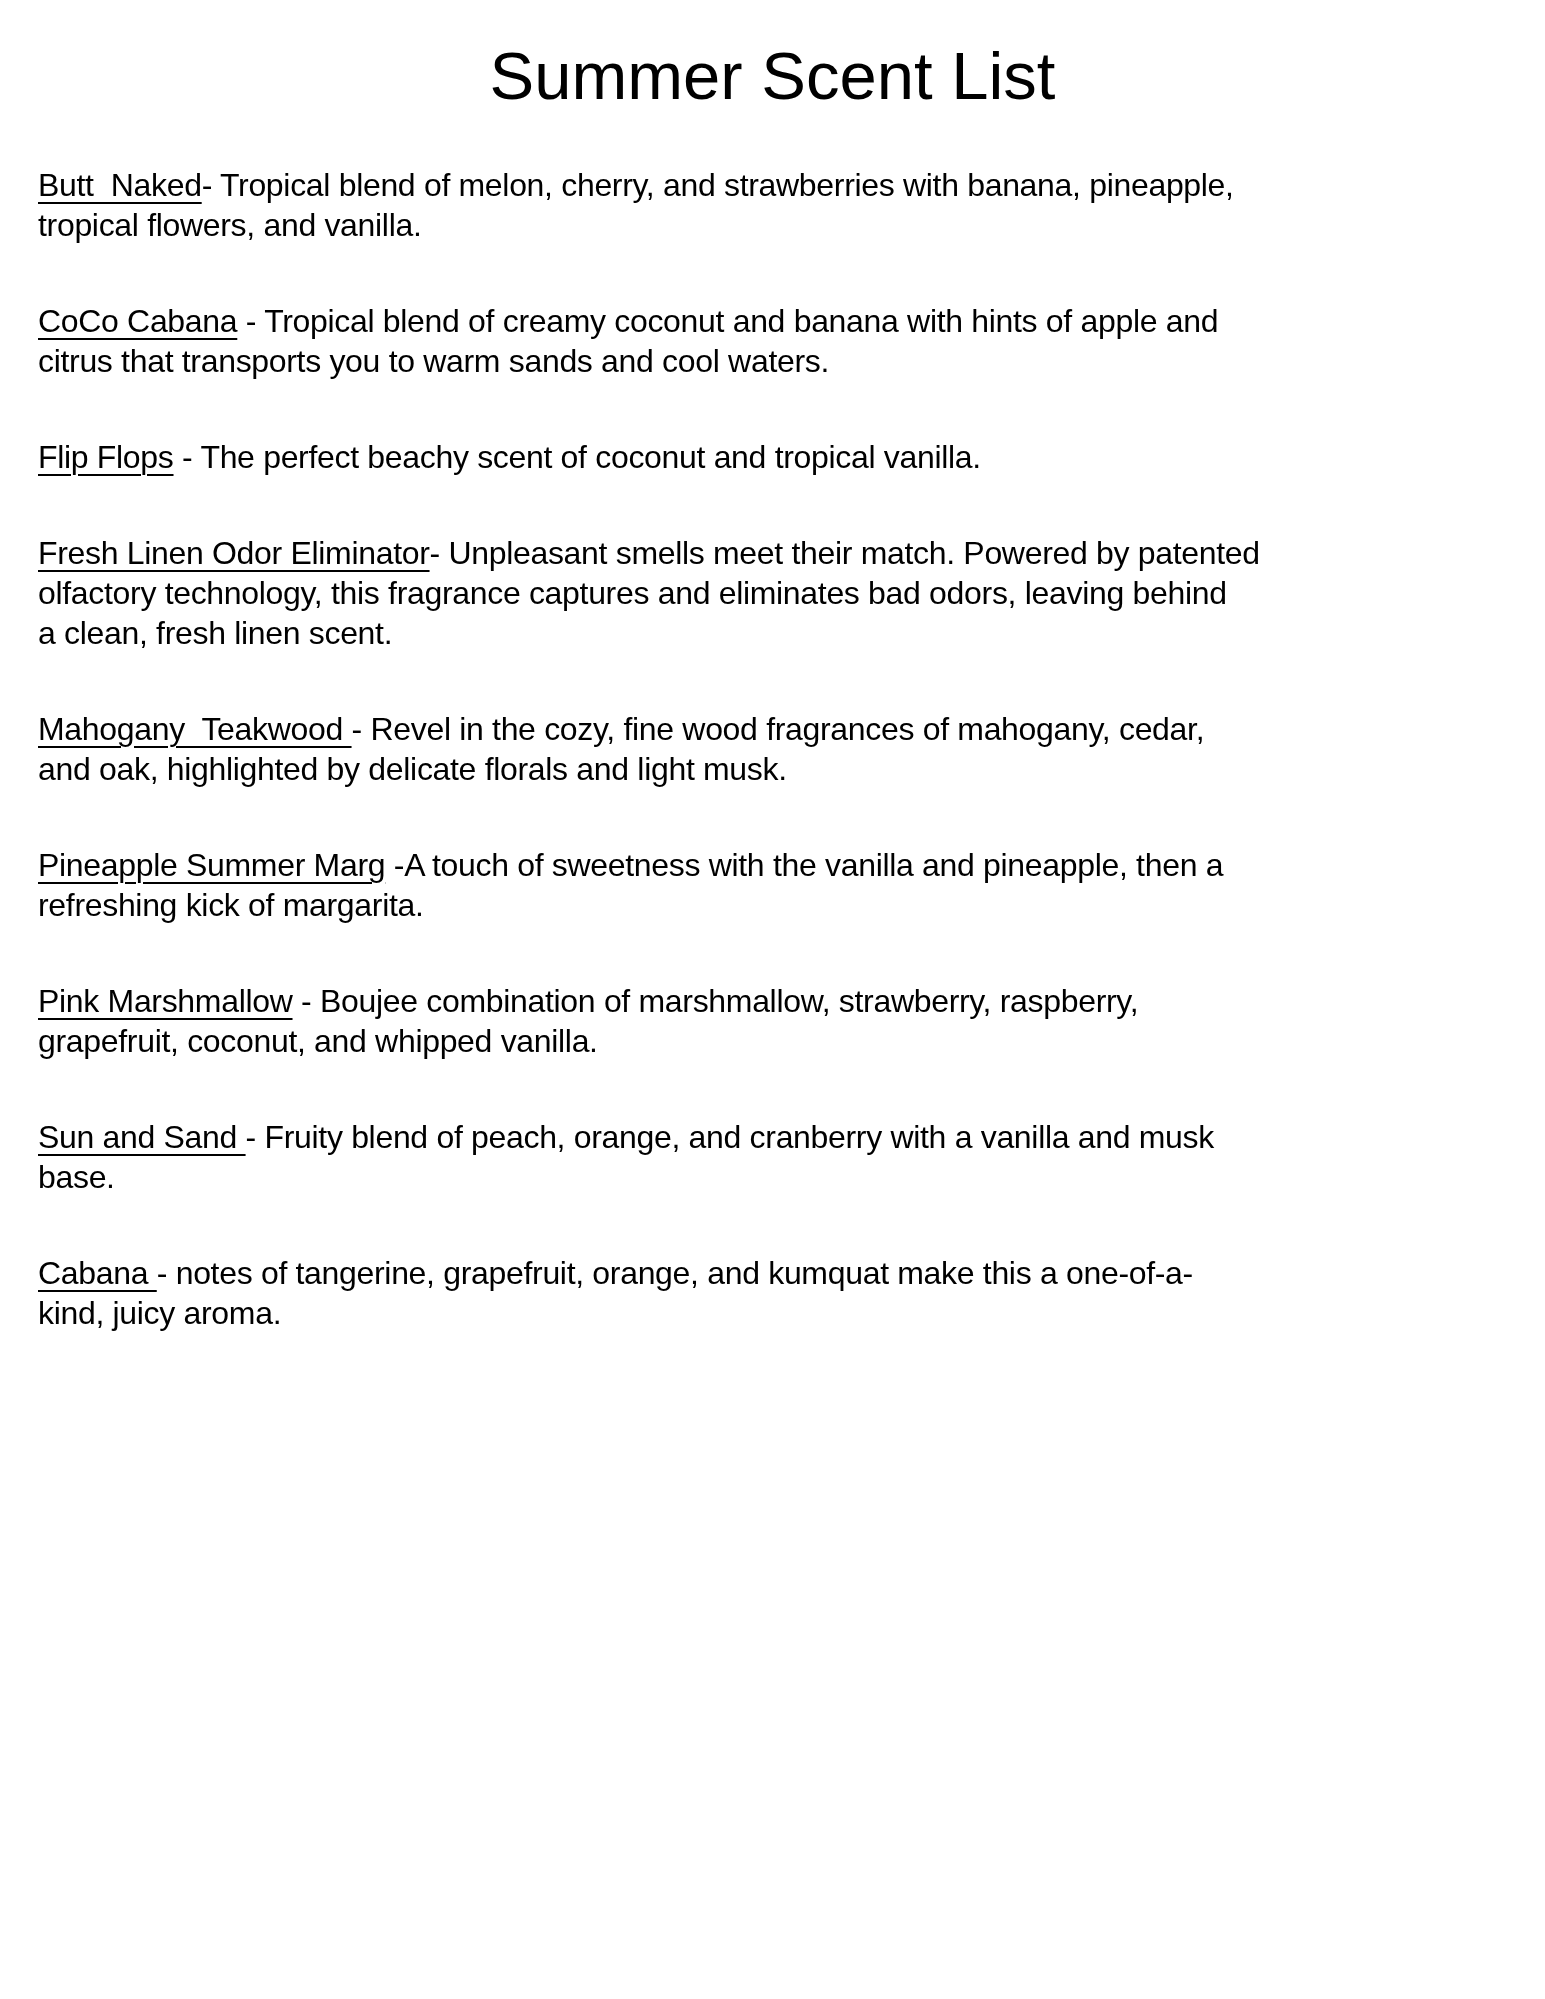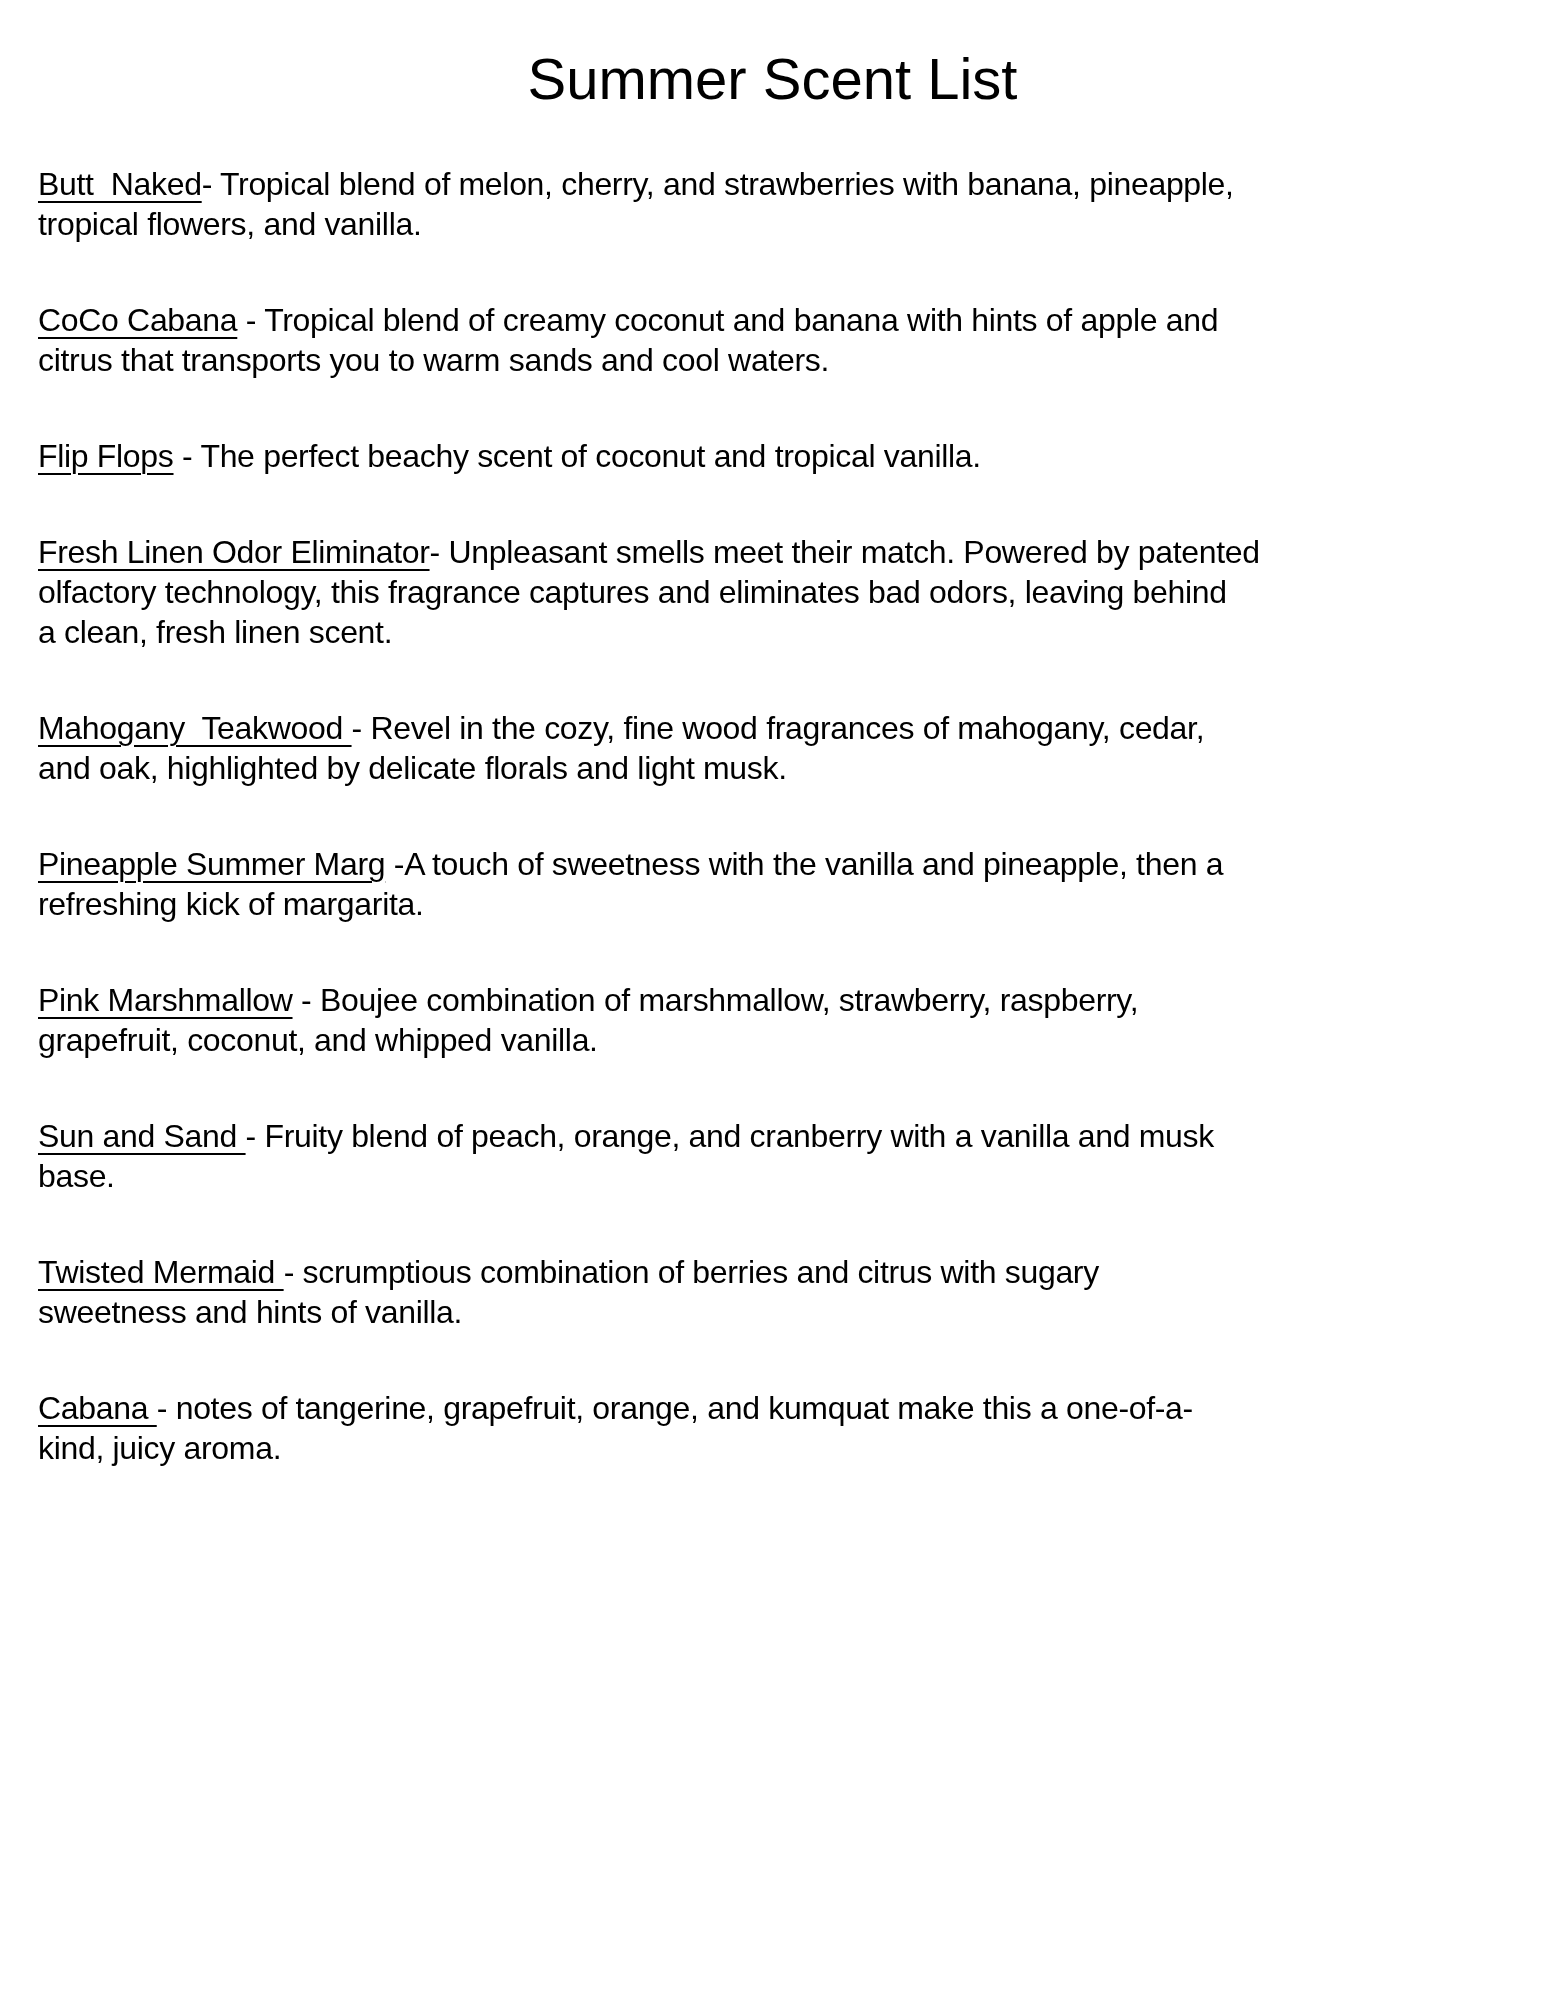--- a/index.html
+++ b/index.html
@@ -13,24 +13,24 @@
     color: #000000;
     font-family: "Liberation Sans", sans-serif;
     overflow: hidden;
   }
   .page {
     width: 1545px;
     height: 1999px;
     background: #ffffff;
   }
   .doc-title {
-    margin: 16px;
+    margin: 8px;
     padding-top: 34px;
     text-align: center;
-    font-size: 58px;
+    font-size: 67px;
     font-weight: 400;
     line-height: 1.0;
     letter-spacing: 0px;
     color: #000000;
   }
   .content {
     margin: 56px 22px 0 38px;
   }
   .scent-para {
     margin: 0 0 56px 0;
@@ -74,20 +74,18 @@
     <p class="scent-para"><span class="scent-name">Pineapple Summer Marg</span><span> -A touch of sweetness with the vanilla and pineapple, then a
 refreshing kick of margarita.</span></p>
 
     <p class="scent-para"><span class="scent-name">Pink Marshmallow</span><span> - Boujee combination of marshmallow, strawberry, raspberry,
 grapefruit, coconut, and whipped vanilla.</span></p>
 
     <p class="scent-para"><span class="scent-name">Sun and Sand </span><span>- Fruity blend of peach, orange, and cranberry with a vanilla and musk
 base.</span></p>
 
 
-    <p class="scent-para"><span class="scent-name">Twisted Mermaid </span><span>- scrumptious combination of berries and citrus with sugary
-sweetness and hints of vanilla.</span></p>
 
     <p class="scent-para"><span class="scent-name">Cabana </span><span>- notes of tangerine, grapefruit, orange, and kumquat make this a one-of-a-
 kind, juicy aroma.</span></p>
 
   </div>
 </div>
 
 </body></html>

